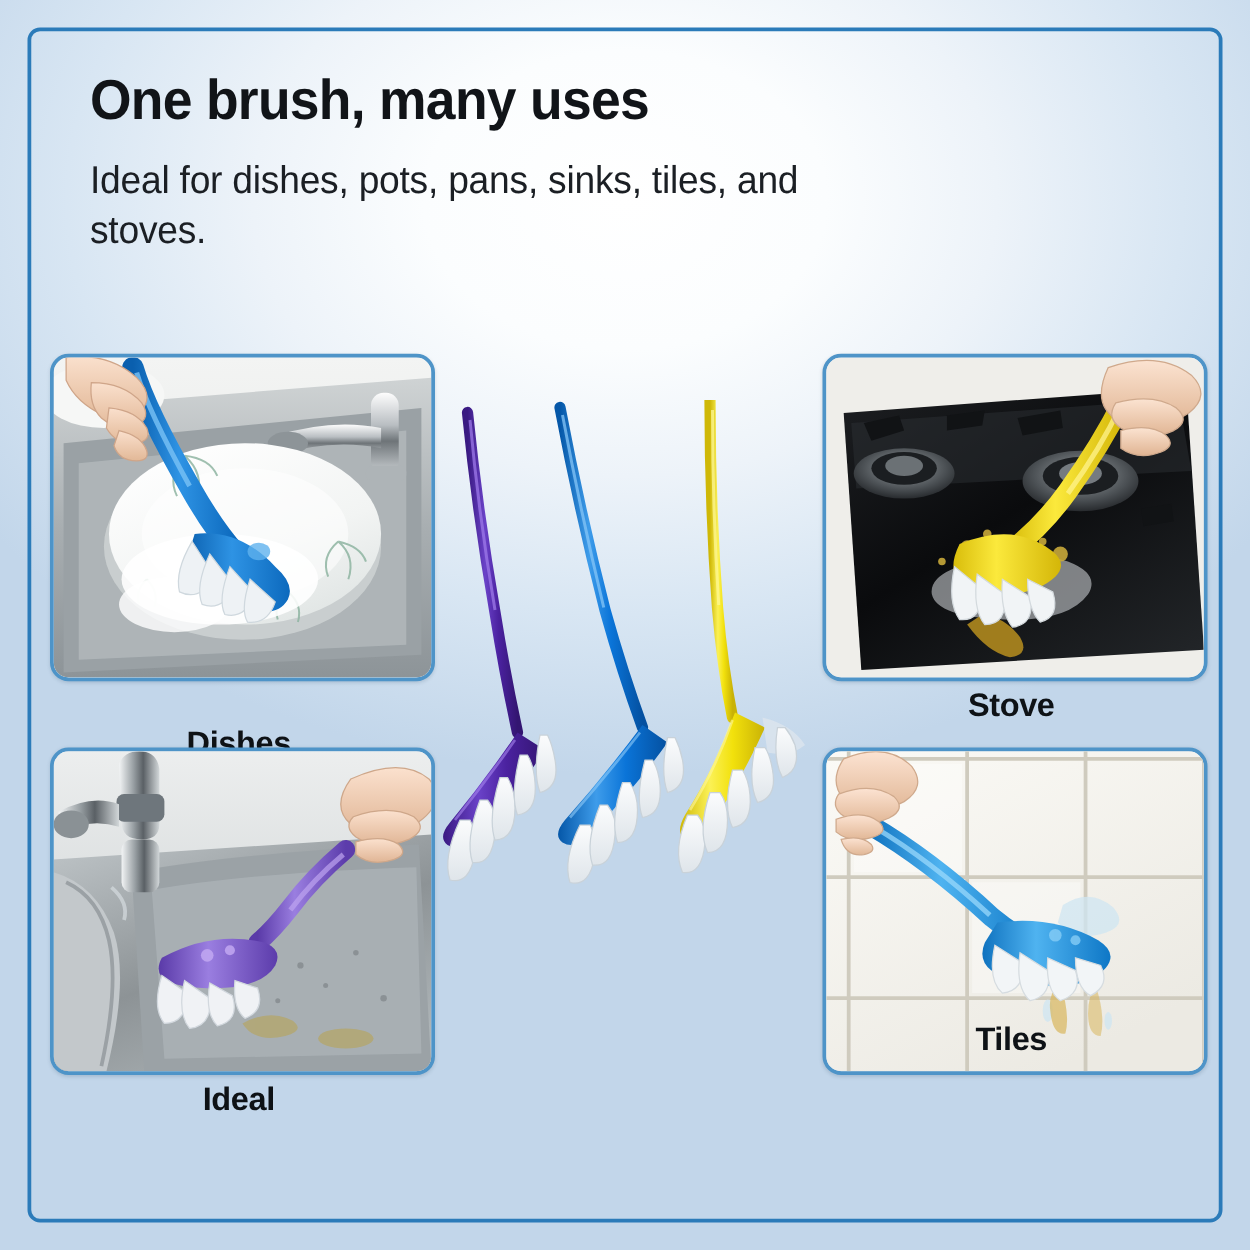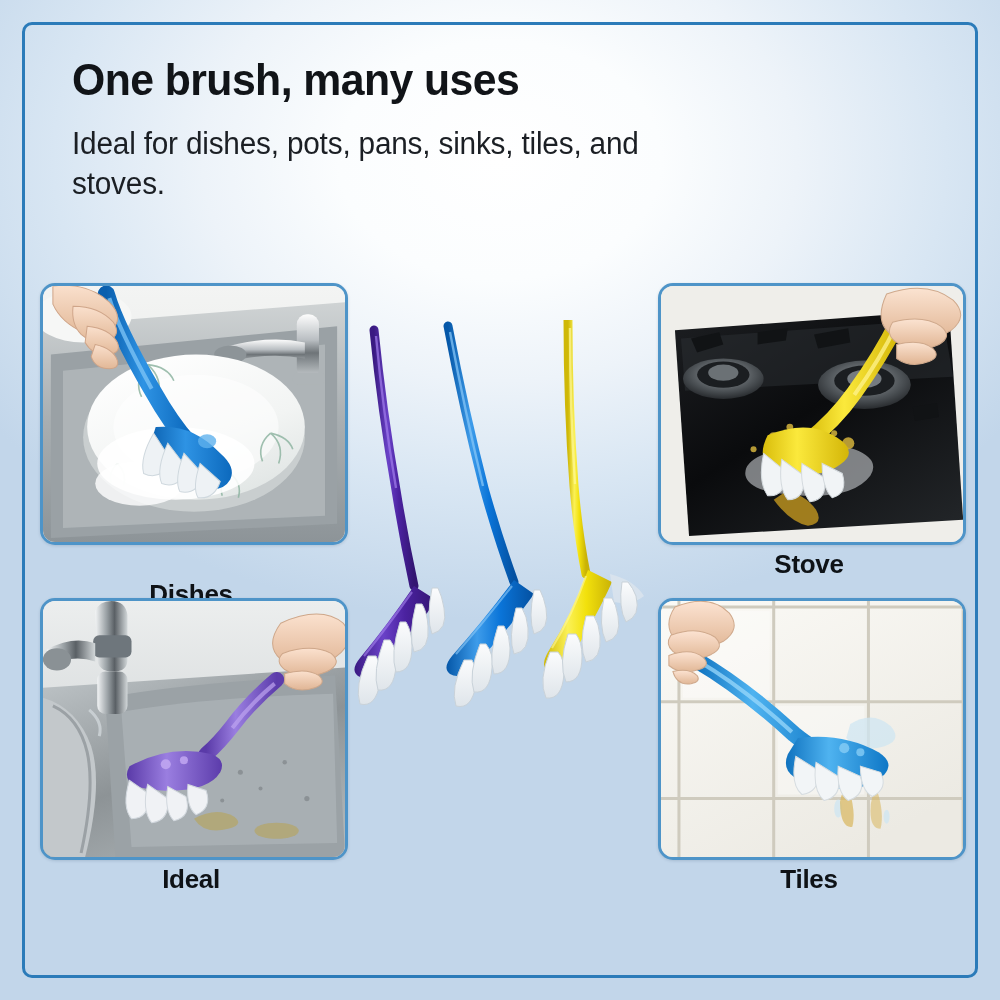--- a/index.html
+++ b/index.html
@@ -47,21 +47,21 @@
     font-size:26px;font-weight:bold;color:#0e1216;
     letter-spacing:-0.3px;
   }
   #tile-dishes{left:40px;top:283px;width:302px;height:256px;}
   #cap-dishes {left:40px;top:563px;width:302px;margin-top:16px;}
   #tile-stove {left:658px;top:283px;width:302px;height:256px;}
   #cap-stove  {left:658px;top:549px;width:302px;}
   #tile-sink  {left:40px;top:598px;width:302px;height:256px;}
   #cap-sink   {left:40px;top:864px;width:302px;}
   #tile-tiles {left:658px;top:598px;width:302px;height:256px;}
-  #cap-tiles  {left:658px;top:864px;width:302px;}
+  #cap-tiles  {left:658px;top:816px;width:302px;}
   .ph{position:absolute;inset:0;}
   .ph svg{display:block;width:100%;height:100%;}
 
   
   #brushes{position:absolute;left:352px;top:320px;width:320px;height:470px;}
   #brushes svg{display:block;width:100%;height:100%;}
 </style>
 </head>
 <body>
 

